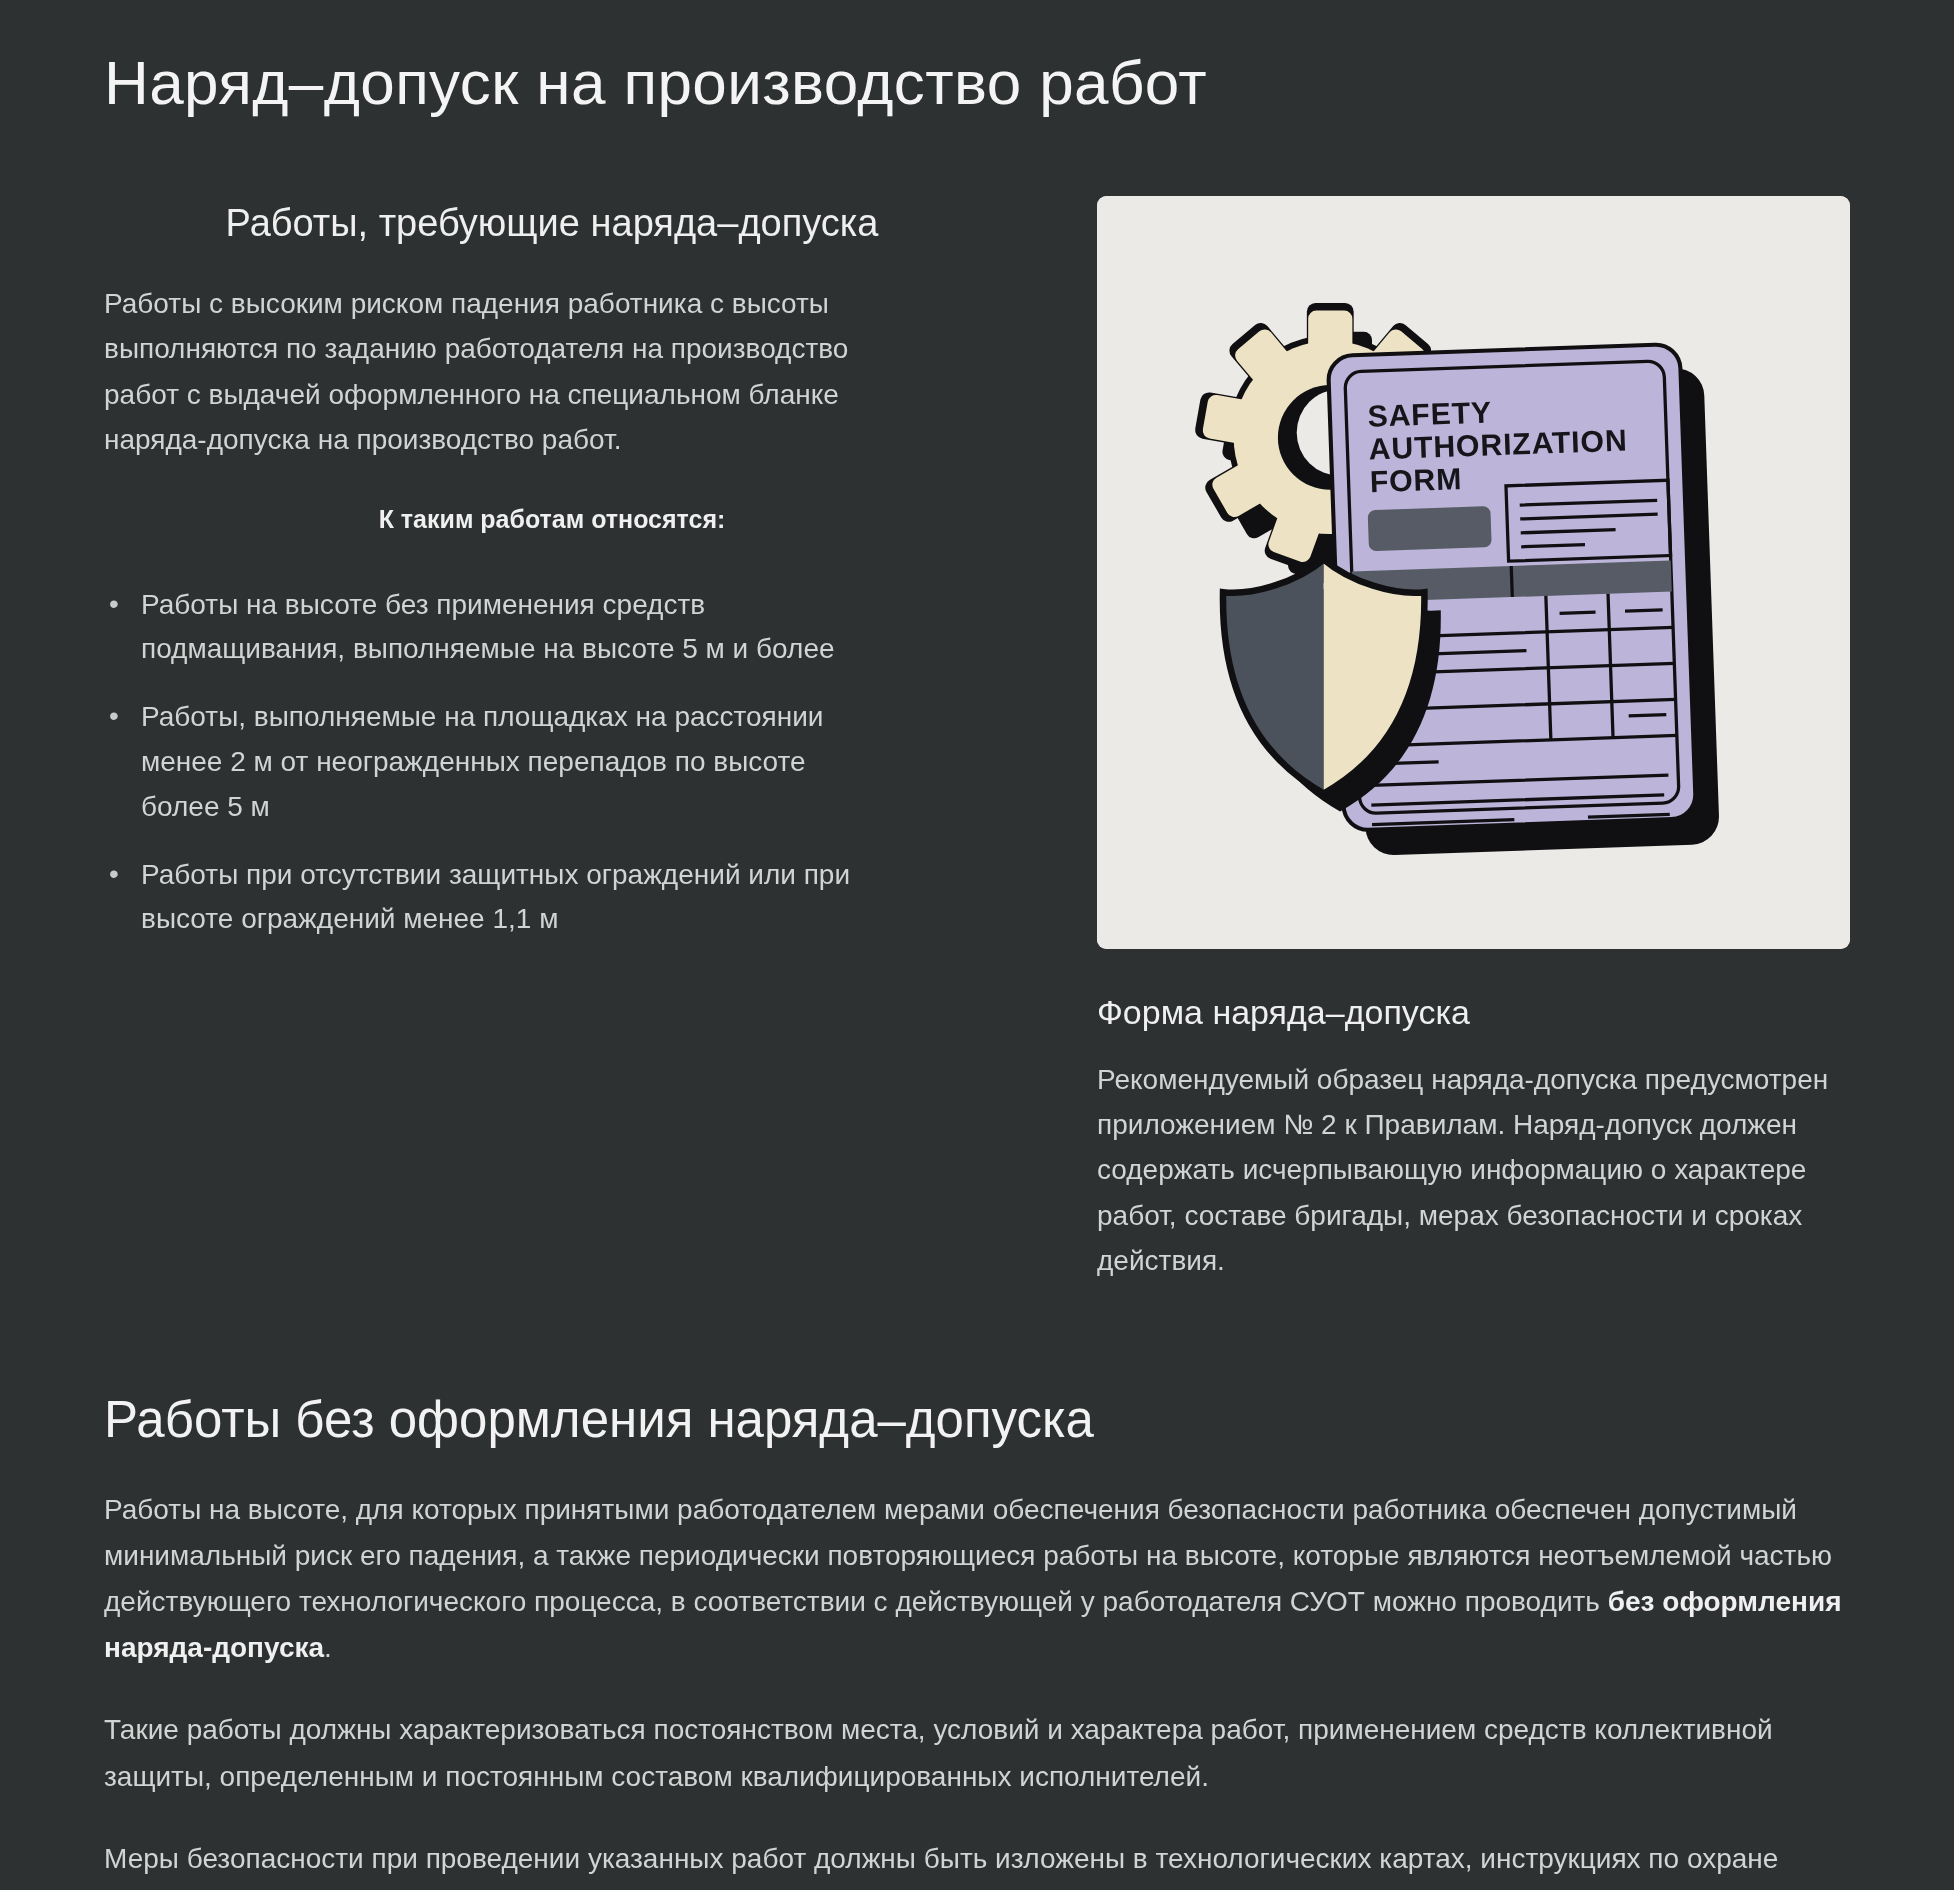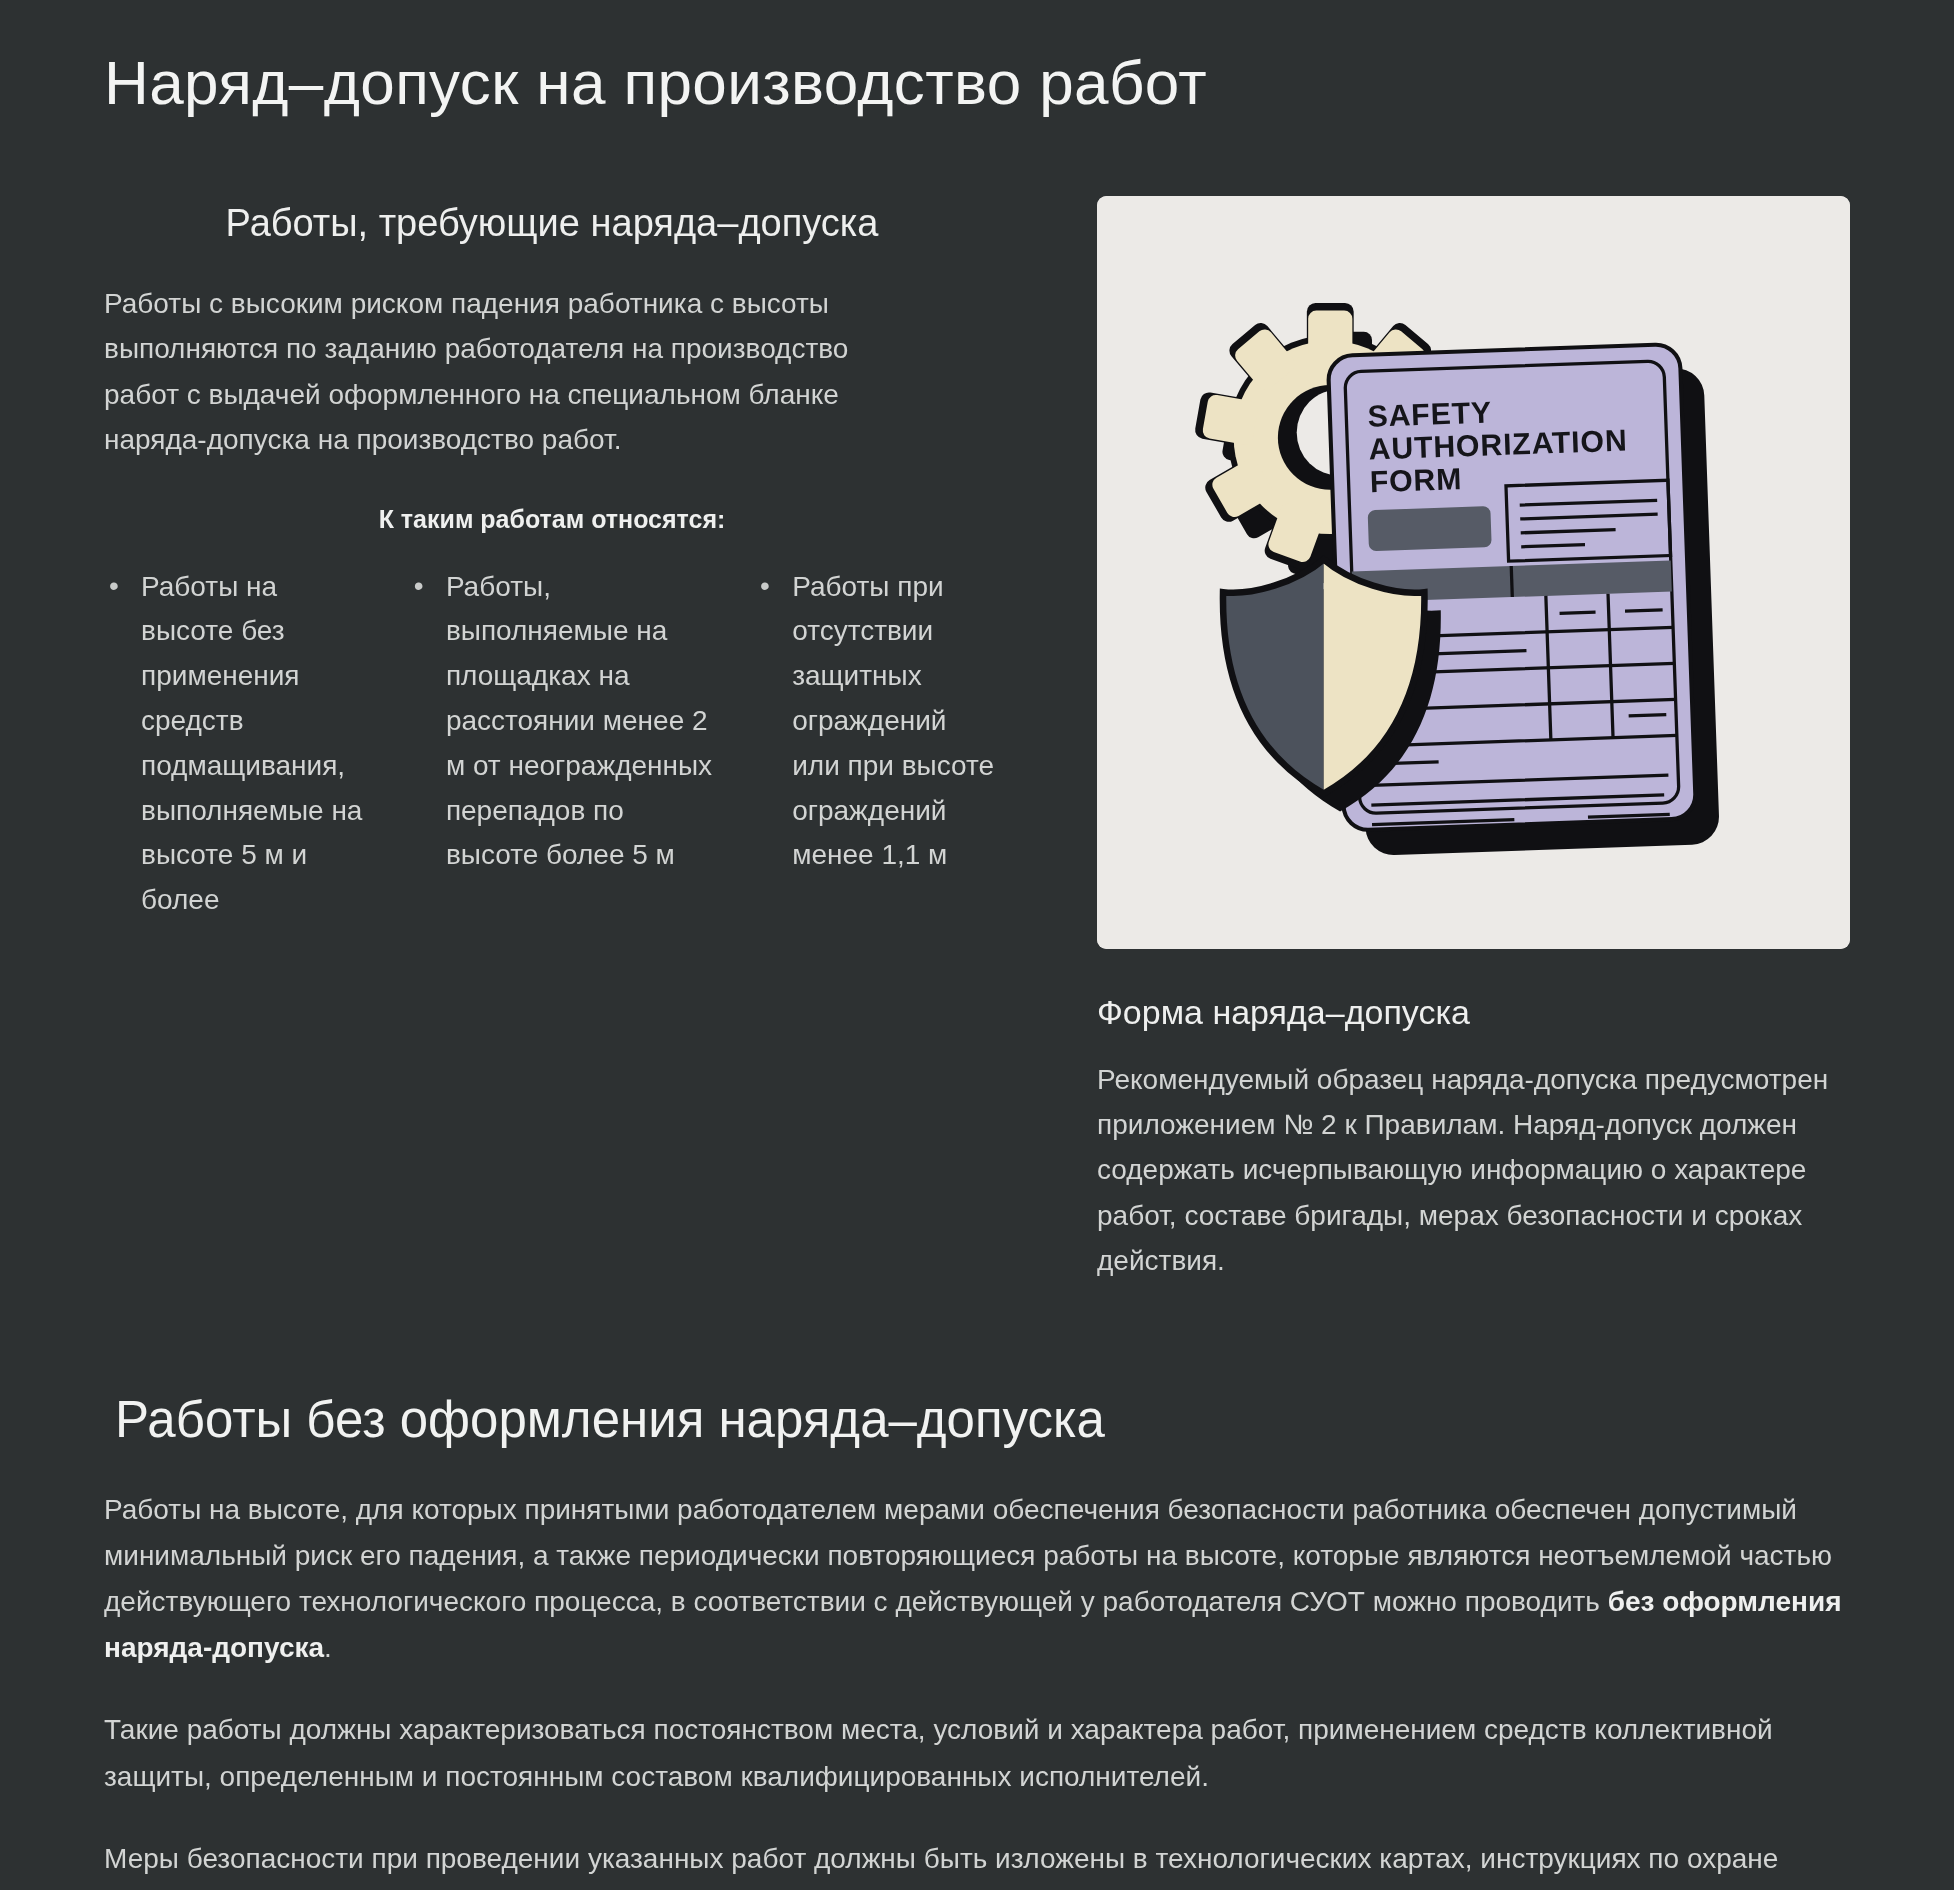--- a/index.html
+++ b/index.html
@@ -29,42 +29,42 @@
     font-size: 38px; font-weight: 400; color: #eeefee;
     margin: 3.3px 0 0 0; line-height: 1.25; text-align: center;
   }
   .intro {
     font-size: 28px; line-height: 1.62; margin-top: 34px;
     max-width: 824px; color: #d2d4d3;
   }
   .list-label {
     font-size: 25px; font-weight: bold; color: #e9ebea; margin-top: 42px; text-align: center;
   }
-  .bullets { margin-top: 31px; display: flex; flex-direction: row; gap: 36px; }
+  .bullets { margin-top: 49px; display: flex; flex-direction: column; gap: 23px; }
   .bullet {
     position: relative; padding-left: 37px;
     font-size: 28px; line-height: 1.6; max-width: 775px; color: #d2d4d3;
   }
   .bullet::before {
     content: "\2022";
     position: absolute; left: 4.9px; top: -0.8px; color: #c9cbca;
   }
 
   .figure-col { width: 753px; }
   .illus-card {
     width: 753px; height: 753px; border-radius: 9.8px;
     overflow: hidden; background: #eceae7;
   }
   .fig-caption { margin-top: 44px; font-size: 34px; color: #eeefee; }
   .fig-desc { margin-top: 24.4px; font-size: 28px; line-height: 1.62; color: #d2d4d3; }
 
   .section2 { margin-top: 78px; }
   .section2-heading {
     font-size: 51px; font-weight: 500; color: #f1f2f1;
-    margin: 11px; line-height: 1.2;
+    margin: 0; line-height: 1.2;
   }
   .section2 p {
     font-size: 28px; line-height: 1.65; margin: 36px 0 0 0;
     max-width: 1751px; color: #d2d4d3;
   }
   .section2 p strong, .list-label { color: #eff0ef; }
 
   .formtext {
     font-family: "Liberation Sans", sans-serif;
     font-weight: bold; font-size: 37px; fill: #15151a; letter-spacing: 1px;

